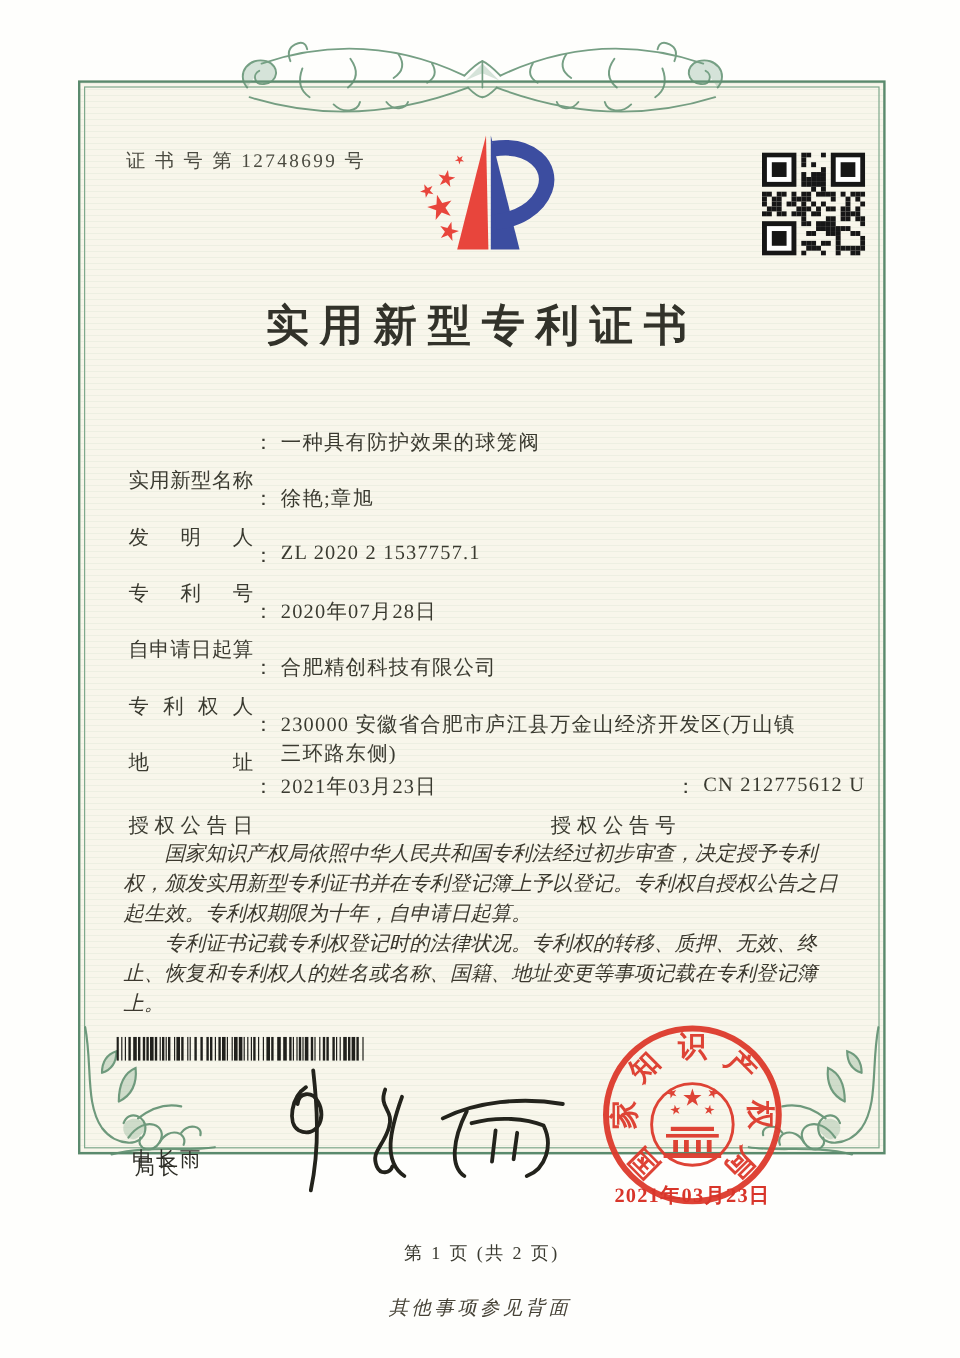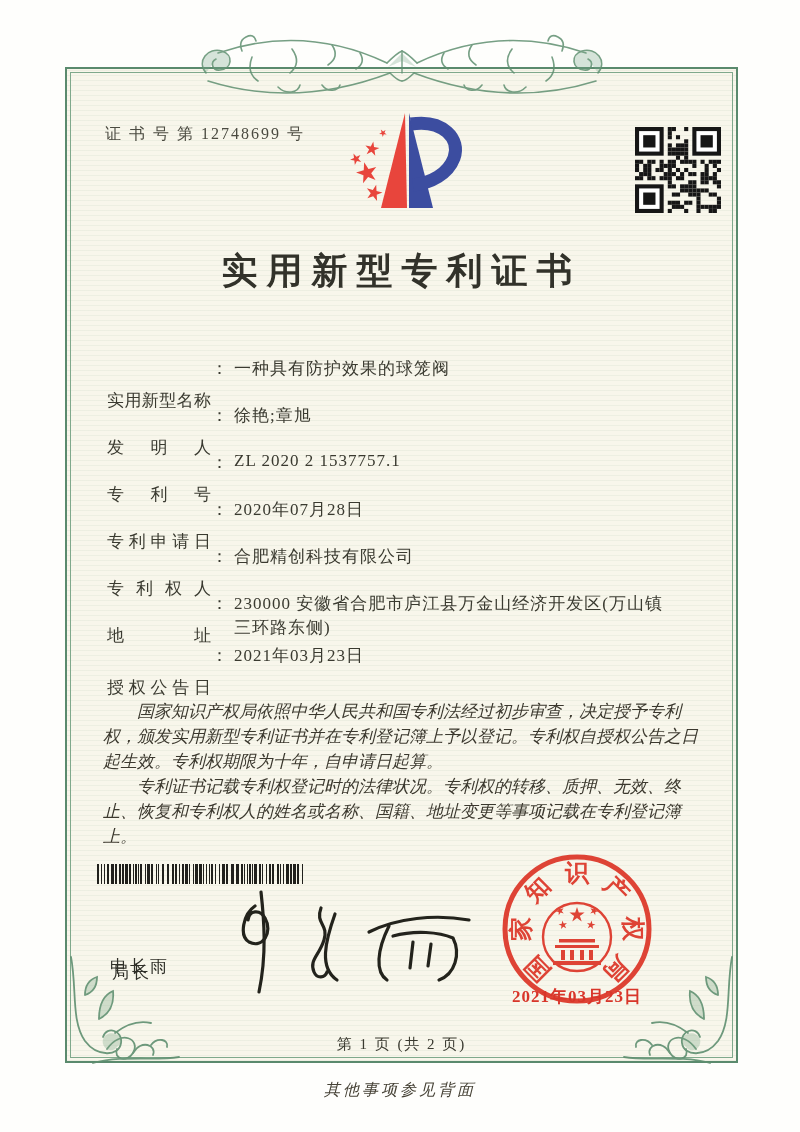--- a/index.html
+++ b/index.html
@@ -1,21 +1,21 @@
 <!DOCTYPE html>
 <html><head>
 <meta charset="utf-8">
 <style>
   * { margin:0; padding:0; box-sizing:border-box; }
   body { width:800px; height:1132px; background:#ffffff; font-family:"Liberation Serif", serif; }
   .page { position:relative; width:800px; height:1132px; background:#fefefc; overflow:hidden; }
 
   
   .frame {
-    position:absolute; left:65px; top:67px; width:673px; height:996px;
+    position:absolute; left:65px; top:67px; width:673px; height:895px;
     border:2px solid #5a8a6d;
     background:#f8f6eb;
     background-image:repeating-linear-gradient(0deg, rgba(140,175,145,0.10) 0 1px, transparent 1px 5px);
     padding-left:12px;
   }
   .frame-inner-line {
     position:absolute; inset:3px; border:1px solid #7fa98c; pointer-events:none;
   }
 
   
@@ -304,30 +304,33 @@
       <div class="frow" style="top:0">
         <span class="flabel">实用新型名称</span><span class="fcolon">：</span><span class="fvalue">一种具有防护效果的球笼阀</span>
       </div>
       <div class="frow" style="top:47px">
         <span class="flabel">发明人</span><span class="fcolon">：</span><span class="fvalue">徐艳;章旭</span>
       </div>
       <div class="frow" style="top:94px">
         <span class="flabel">专利号</span><span class="fcolon">：</span><span class="fvalue">ZL 2020 2 1537757.1</span>
       </div>
       <div class="frow" style="top:141px">
-        <span class="flabel">专利申请日</span><span class="fcolon">：</span><span class="fvalue">2020年07月28日</span>
+        <span class="flabel">自申请日起算</span><span class="fcolon">：</span><span class="fvalue">2020年07月28日</span>
       </div>
       <div class="frow" style="top:188px">
         <span class="flabel">专利权人</span><span class="fcolon">：</span><span class="fvalue">合肥精创科技有限公司</span>
       </div>
       <div class="frow" style="top:235px">
         <span class="flabel">地址</span><span class="fcolon">：</span><span class="fvalue wrap">230000 安徽省合肥市庐江县万金山经济开发区(万山镇三环路东侧)</span>
       </div>
       <div class="frow" style="top:287px; width:610px;">
         <span class="flabel">授权公告日</span><span class="fcolon">：</span><span class="fvalue">2021年03月23日</span>
+        <span class="grant-no">
+          <span class="flabel">授权公告号</span><span class="fcolon">：</span><span class="fvalue">CN 212775612 U</span>
+        </span>
       </div>
     </div>
 
     <div class="paras">
       <p>国家知识产权局依照中华人民共和国专利法经过初步审查，决定授予专利权，颁发实用新型专利证书并在专利登记簿上予以登记。专利权自授权公告之日起生效。专利权期限为十年，自申请日起算。</p>
       <p>专利证书记载专利权登记时的法律状况。专利权的转移、质押、无效、终止、恢复和专利权人的姓名或名称、国籍、地址变更等事项记载在专利登记簿上。</p>
     </div>
 
     <svg class="barcode" id="barcode-svg" viewBox="0 0 212 20" preserveAspectRatio="none">
         <rect x="0" y="0" width="2" height="20" fill="#20201c"></rect>

